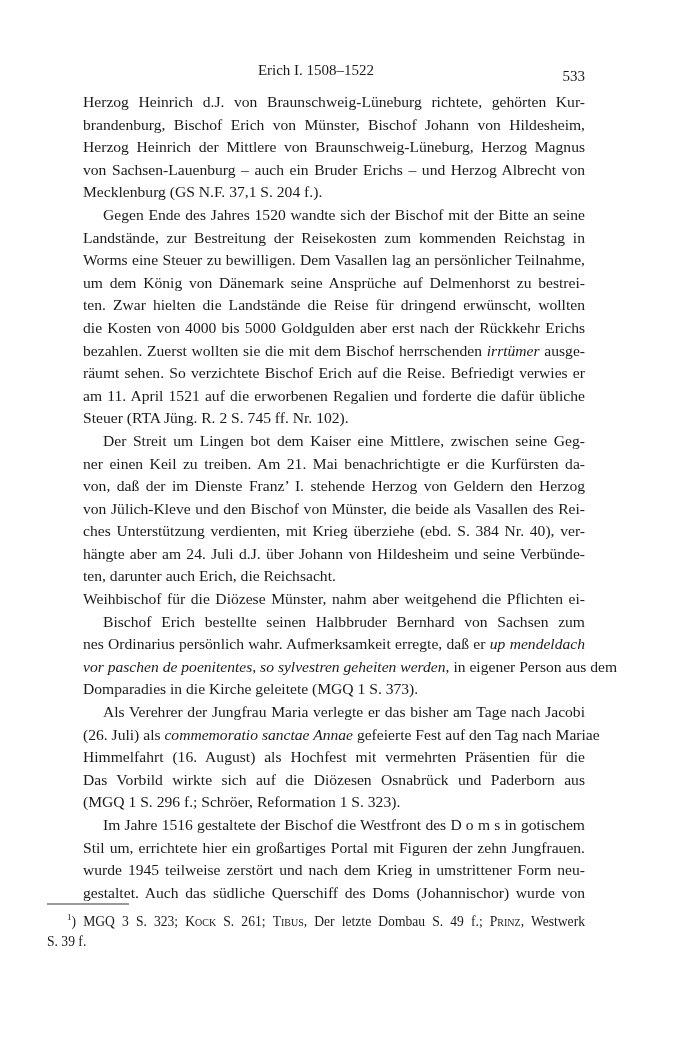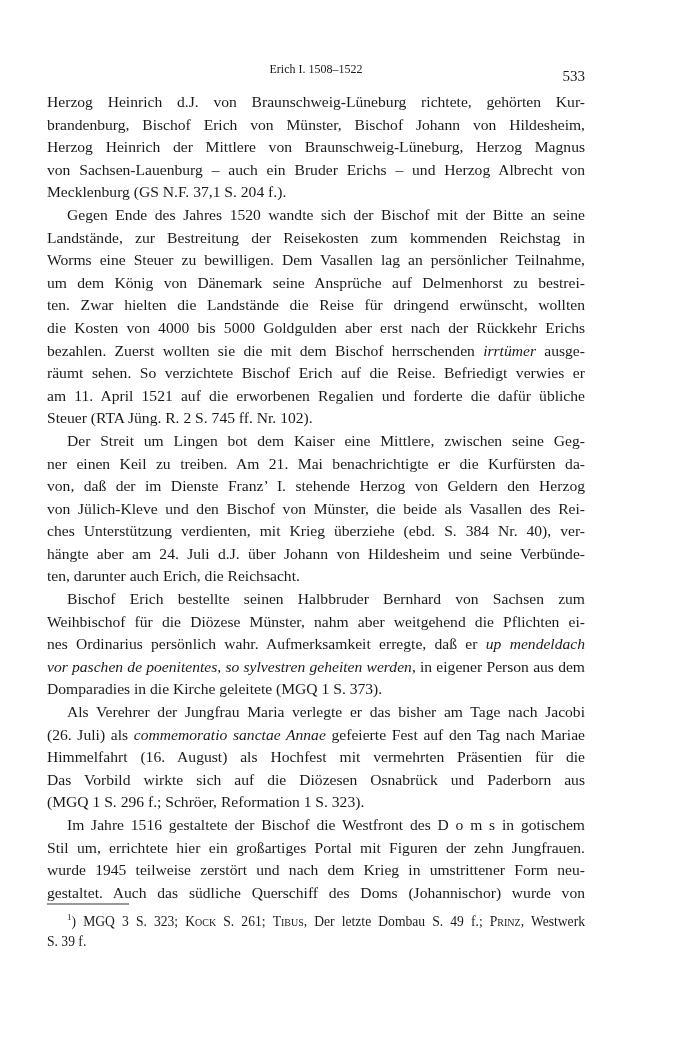--- a/index.html
+++ b/index.html
@@ -1,22 +1,22 @@
 <!DOCTYPE html>
 <html><head>
 <meta charset="utf-8">
 <style>
   html, body { margin: 0; padding: 0; background: #ffffff; }
   body { width: 700px; height: 1048px; position: relative; overflow: hidden;
          font-family: "Liberation Serif", "DejaVu Serif", serif; color: #1a1a1a; }
   .header { position: absolute; top: 60px; left: 47px; width: 538px; height: 20px; }
-  .running-title { position: absolute; left: 0; right: 0; text-align: center; font-size: 12px; top: 2px; }
+  .running-title { position: absolute; left: 0; right: 0; text-align: center; font-size: 15px; top: 2px; }
   .page-number { position: absolute; right: 0; top: 8px; font-size: 15px; }
   .body-text { position: absolute; top: 91px; left: 47px; width: 538px; font-size: 15.6px; line-height: 22.6px; }
-  .line { display: block; white-space: nowrap; text-align: justify; text-align-last: justify; height: 22.6px; }
+  .line { display: block; white-space: nowrap; text-align: justify; text-align-last: justify; height: 22.6px; margin-left: 36px; }
   .line.last { text-align-last: left; }
   .line.indent { padding-left: 20px; }
   .rule { position: absolute; top: 903px; left: 47px; width: 82px; height: 1.5px; background: #999; }
   .footnote { position: absolute; top: 912px; left: 47px; width: 538px; font-size: 13.6px; line-height: 20px; }
   .fn-line { display: block; white-space: nowrap; text-align: justify; text-align-last: justify; }
   .fn-line.last { text-align-last: left; }
   .fn-line.indent { padding-left: 20px; }
   .sc { font-variant: small-caps; margin-top: 32px; }
   sup { font-size: 9px; line-height: 0; vertical-align: 6px; }
   i { font-style: italic; }
@@ -45,22 +45,22 @@
     <span class="line">räumt sehen. So verzichtete Bischof Erich auf die Reise. Befriedigt verwies er</span>
     <span class="line">am 11. April 1521 auf die erworbenen Regalien und forderte die dafür übliche</span>
     <span class="line last">Steuer (RTA Jüng. R. 2 S. 745 ff. Nr. 102).</span>
     <span class="line indent">Der Streit um Lingen bot dem Kaiser eine Mittlere, zwischen seine Geg-</span>
     <span class="line">ner einen Keil zu treiben. Am 21. Mai benachrichtigte er die Kurfürsten da-</span>
     <span class="line">von, daß der im Dienste Franz’ I. stehende Herzog von Geldern den Herzog</span>
     <span class="line">von Jülich-Kleve und den Bischof von Münster, die beide als Vasallen des Rei-</span>
     <span class="line">ches Unterstützung verdienten, mit Krieg überziehe (ebd. S. 384 Nr. 40), ver-</span>
     <span class="line">hängte aber am 24. Juli d.J. über Johann von Hildesheim und seine Verbünde-</span>
     <span class="line last">ten, darunter auch Erich, die Reichsacht.</span>
+    <span class="line">Weihbischof für die Diözese Münster, nahm aber weitgehend die Pflichten ei-</span>
     <span class="line indent">Bischof Erich bestellte seinen Halbbruder Bernhard von Sachsen zum</span>
-    <span class="line">Weihbischof für die Diözese Münster, nahm aber weitgehend die Pflichten ei-</span>
     <span class="line">nes Ordinarius persönlich wahr. Aufmerksamkeit erregte, daß er <i>up mendeldach</i></span>
     <span class="line"><i>vor paschen de poenitentes, so sylvestren geheiten werden</i>, in eigener Person aus dem</span>
     <span class="line last">Domparadies in die Kirche geleitete (MGQ 1 S. 373).</span>
     <span class="line indent">Als Verehrer der Jungfrau Maria verlegte er das bisher am Tage nach Jacobi</span>
     <span class="line">(26. Juli) als <i>commemoratio sanctae Annae</i> gefeierte Fest auf den Tag nach Mariae</span>
     <span class="line">Himmelfahrt (16. August) als Hochfest mit vermehrten Präsentien für die</span>
     <span class="line">Das Vorbild wirkte sich auf die Diözesen Osnabrück und Paderborn aus</span>
     <span class="line last">(MGQ 1 S. 296 f.; Schröer, Reformation 1 S. 323).</span>
     <span class="line indent">Im Jahre 1516 gestaltete der Bischof die Westfront des D o m s in gotischem</span>
     <span class="line">Stil um, errichtete hier ein großartiges Portal mit Figuren der zehn Jungfrauen.</span>

